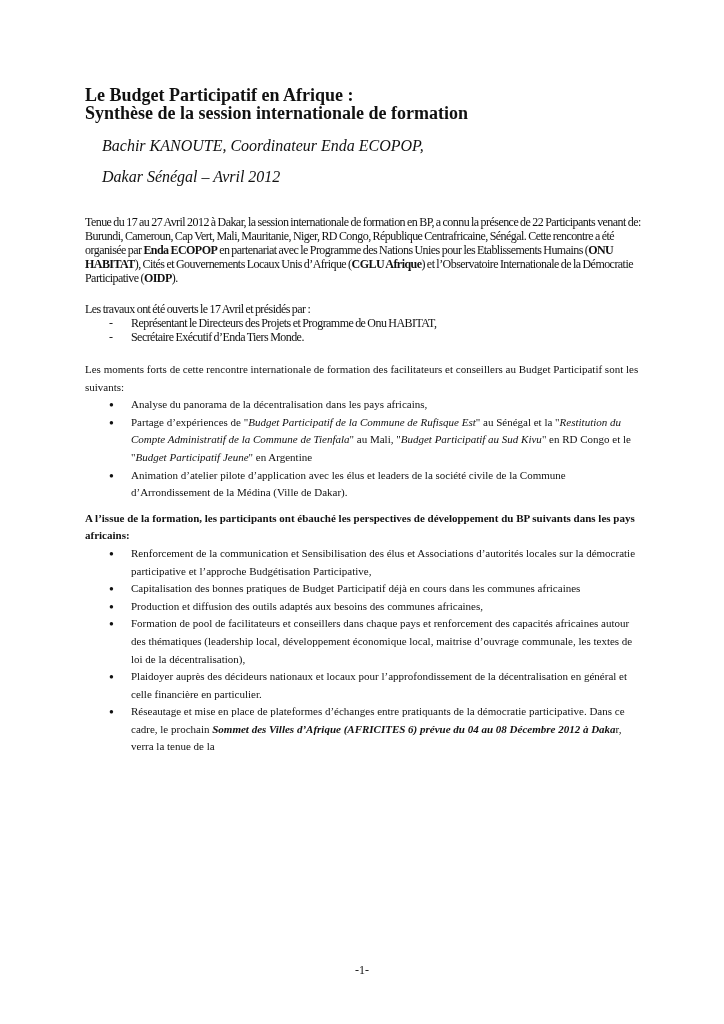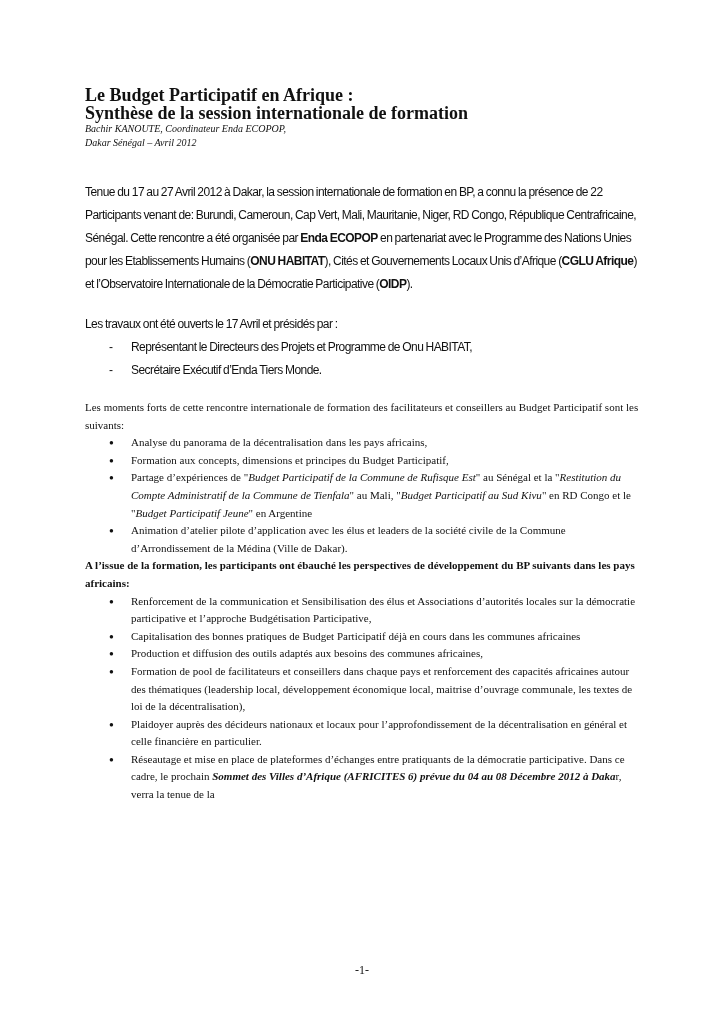--- a/index.html
+++ b/index.html
@@ -1,25 +1,25 @@
 <!DOCTYPE html>
 <html><head>
 <meta charset="utf-8">
 <style>
   html, body { margin: 0; padding: 0; background: #ffffff; }
   body { width: 724px; height: 1024px; position: relative; overflow: hidden; color: #111; }
   .page { position: absolute; left: 85px; top: 86px; width: 560px; }
   .title { font-family: "Liberation Serif", serif; font-weight: bold; font-size: 18px; line-height: 18px; margin: 0; }
-  .byline { font-family: "Liberation Serif", serif; font-style: italic; font-size: 10px; line-height: 14px; margin: 0; }
-  .p-book { font-family: Liberation Sans, sans-serif; font-size: 12px; line-height: 23px; margin: 0; letter-spacing: -0.55px; word-spacing: -0.5px; }
+  .byline { font-family: "Liberation Serif", serif; font-style: italic; font-size: 16px; line-height: 14px; margin: 17px; }
+  .p-book { font-family: Liberation Serif, serif; font-size: 12px; line-height: 14px; margin: 0; letter-spacing: -0.55px; word-spacing: -0.5px; }
   .p-times { font-family: "Liberation Serif", serif; font-size: 11px; line-height: 17.6px; margin: 0; }
   .intro { margin-top: 31px; }
   .opened { margin-top: 17px; }
   .moments { margin-top: 17px; }
-  .perspectives { margin-top: 0; }
+  .perspectives { margin-top: 8px; }
   b { font-weight: bold; }
   ul.dash, ul.dot { list-style: none; margin: 0; padding: 0; }
   ul li { position: relative; padding-left: 46px; }
   ul.dash li::before { content: "-"; position: absolute; left: 24px; top: 0; }
   ul.dot li::before { content: "\25CF"; position: absolute; left: 24px; top: 0; font-size: 8px; }
   .footer { position: absolute; top: 963px; left: 0; width: 724px; text-align: center; font-family: "Liberation Serif", serif; font-size: 12px; }
 </style>
 </head>
 <body>
 
@@ -37,21 +37,20 @@
 
   <p class="p-book opened">Les travaux ont été ouverts le 17 Avril et présidés par :</p>
   <ul class="dash p-book">
     <li>Représentant le Directeurs des Projets et Programme de Onu HABITAT,</li>
     <li>Secrétaire Exécutif d’Enda Tiers Monde.</li>
   </ul>
 
   <p class="p-times moments">Les moments forts de cette rencontre internationale de formation des facilitateurs et conseillers au Budget Participatif sont les suivants:</p>
   <ul class="dot p-times">
     <li>Analyse du panorama de la décentralisation dans les pays africains,</li>
-    <li>Formation aux concepts, dimensions et principes du Budget Participatif,</li>
     <li><span>Partage d’expériences de "</span><i>Budget Participatif de la Commune de Rufisque Est</i><span>" au Sénégal et la "</span><i>Restitution du Compte Administratif de la Commune de Tienfala</i><span>" au Mali, "</span><i>Budget Participatif au Sud Kivu</i><span>" en RD Congo et le "</span><i>Budget Participatif Jeune</i><span>" en Argentine</span></li>
     <li>Animation d’atelier pilote d’application avec les élus et leaders de la société civile de la Commune d’Arrondissement de la Médina (Ville de Dakar).</li>
   </ul>
 
   <p class="p-times perspectives"><b>A l’issue de la formation, les participants ont ébauché les perspectives de développement du BP suivants dans les pays africains:</b></p>
   <ul class="dot p-times">
     <li>Renforcement de la communication et Sensibilisation des élus et Associations d’autorités locales sur la démocratie participative et l’approche Budgétisation Participative,</li>
     <li>Capitalisation des bonnes pratiques de Budget Participatif déjà en cours dans les communes africaines</li>
     <li>Production et diffusion des outils adaptés aux besoins des communes africaines,</li>
     <li>Formation de pool de facilitateurs et conseillers dans chaque pays et renforcement des capacités africaines autour des thématiques (leadership local, développement économique local, maitrise d’ouvrage communale, les textes de loi de la décentralisation),</li>

